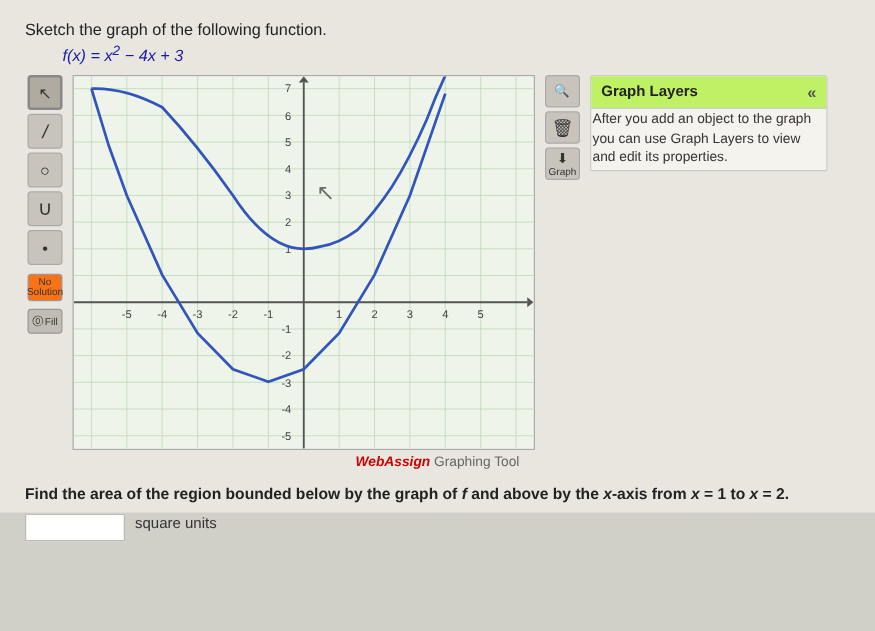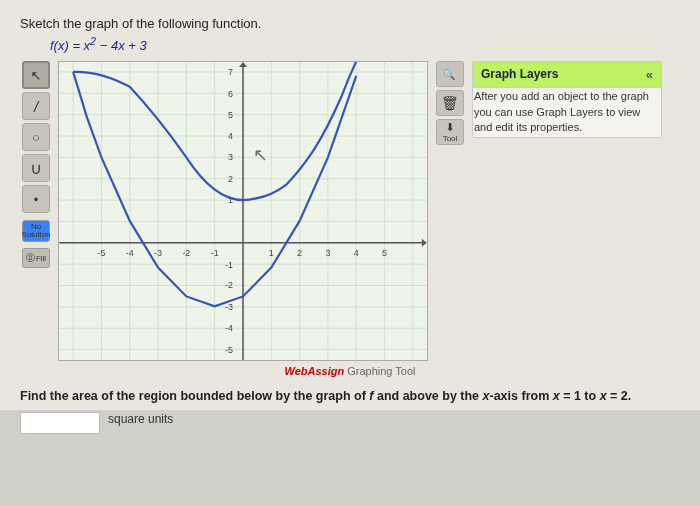--- a/index.html
+++ b/index.html
@@ -49,21 +49,21 @@
       font-size: 13px;
       color: #333;
     }
     .tool-btn.active {
       background: #b0aba0;
       border: 2px solid #888;
     }
     .tool-btn-small {
       width: 28px;
       height: 22px;
-      background: #3b82f6;
+      background: #f97316;
       border: 1px solid #999;
       border-radius: 3px;
       display: flex;
       align-items: center;
       justify-content: center;
       cursor: pointer;
       font-size: 9px;
       color: #333;
       text-align: center;
       margin-top: 4px;
@@ -343,21 +343,21 @@
 
       <div class="graph-tools-right">
         <div class="icon-btn" style="font-size:10px;">
           <span>🔍</span>
         </div>
         <div class="icon-btn" style="font-size:14px;">
           <span>🗑</span>
         </div>
         <div class="fill-btn">
           <span style="font-size:11px;">⬇</span>
-          <span style="font-size:8px;">Tool</span>
+          <span style="font-size:8px;">Graph</span>
         </div>
       </div>
     </div>
 
     <div class="graph-layers-panel">
       <div class="panel-header">
         <span>Graph Layers</span>
         <span class="panel-collapse">«</span>
       </div>
       <div class="panel-body">

